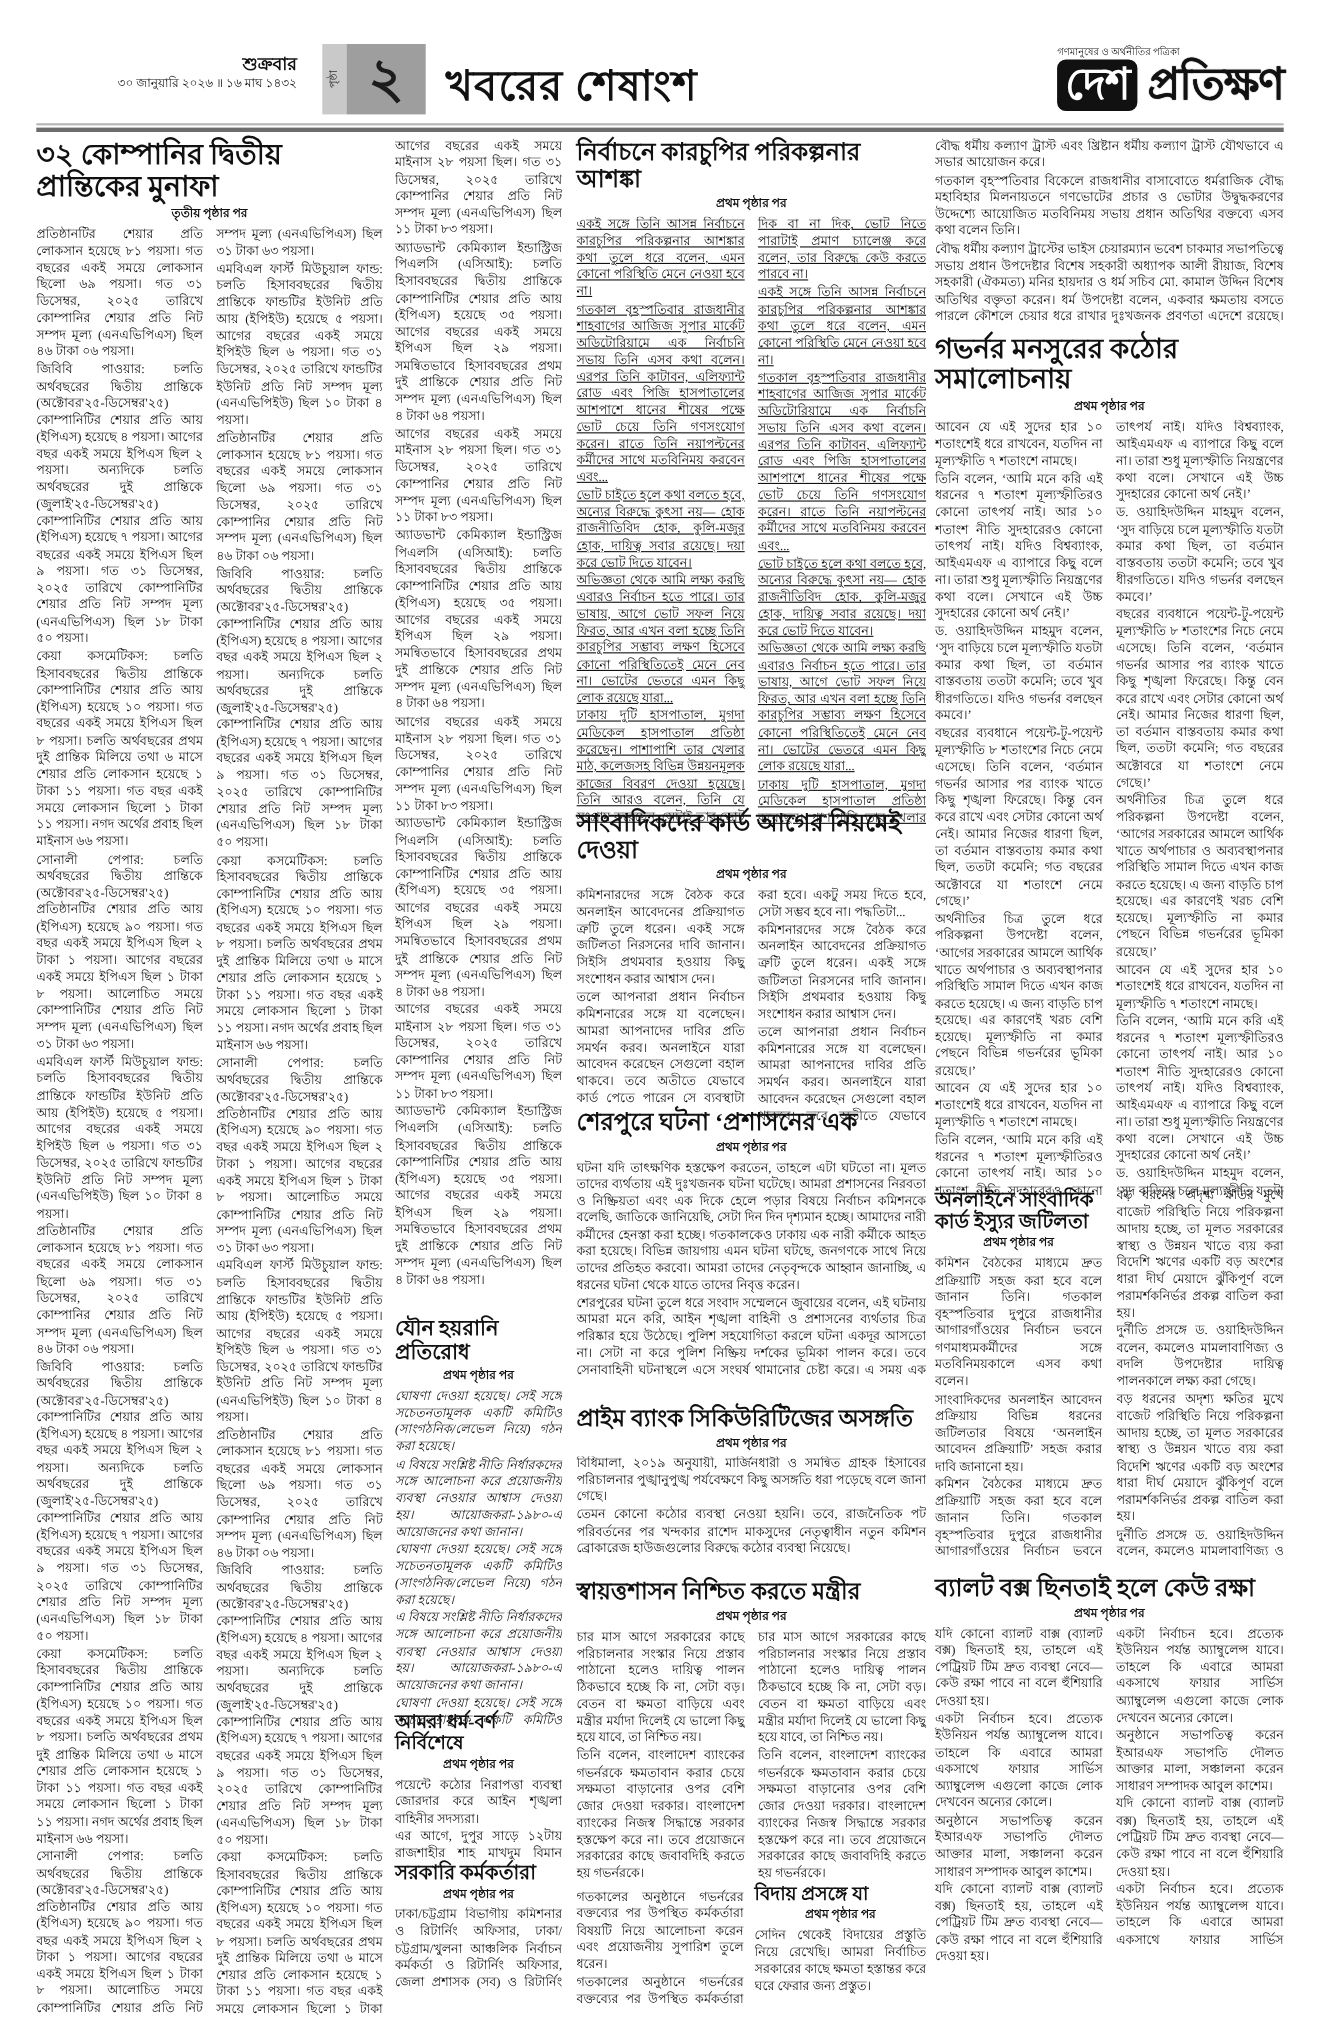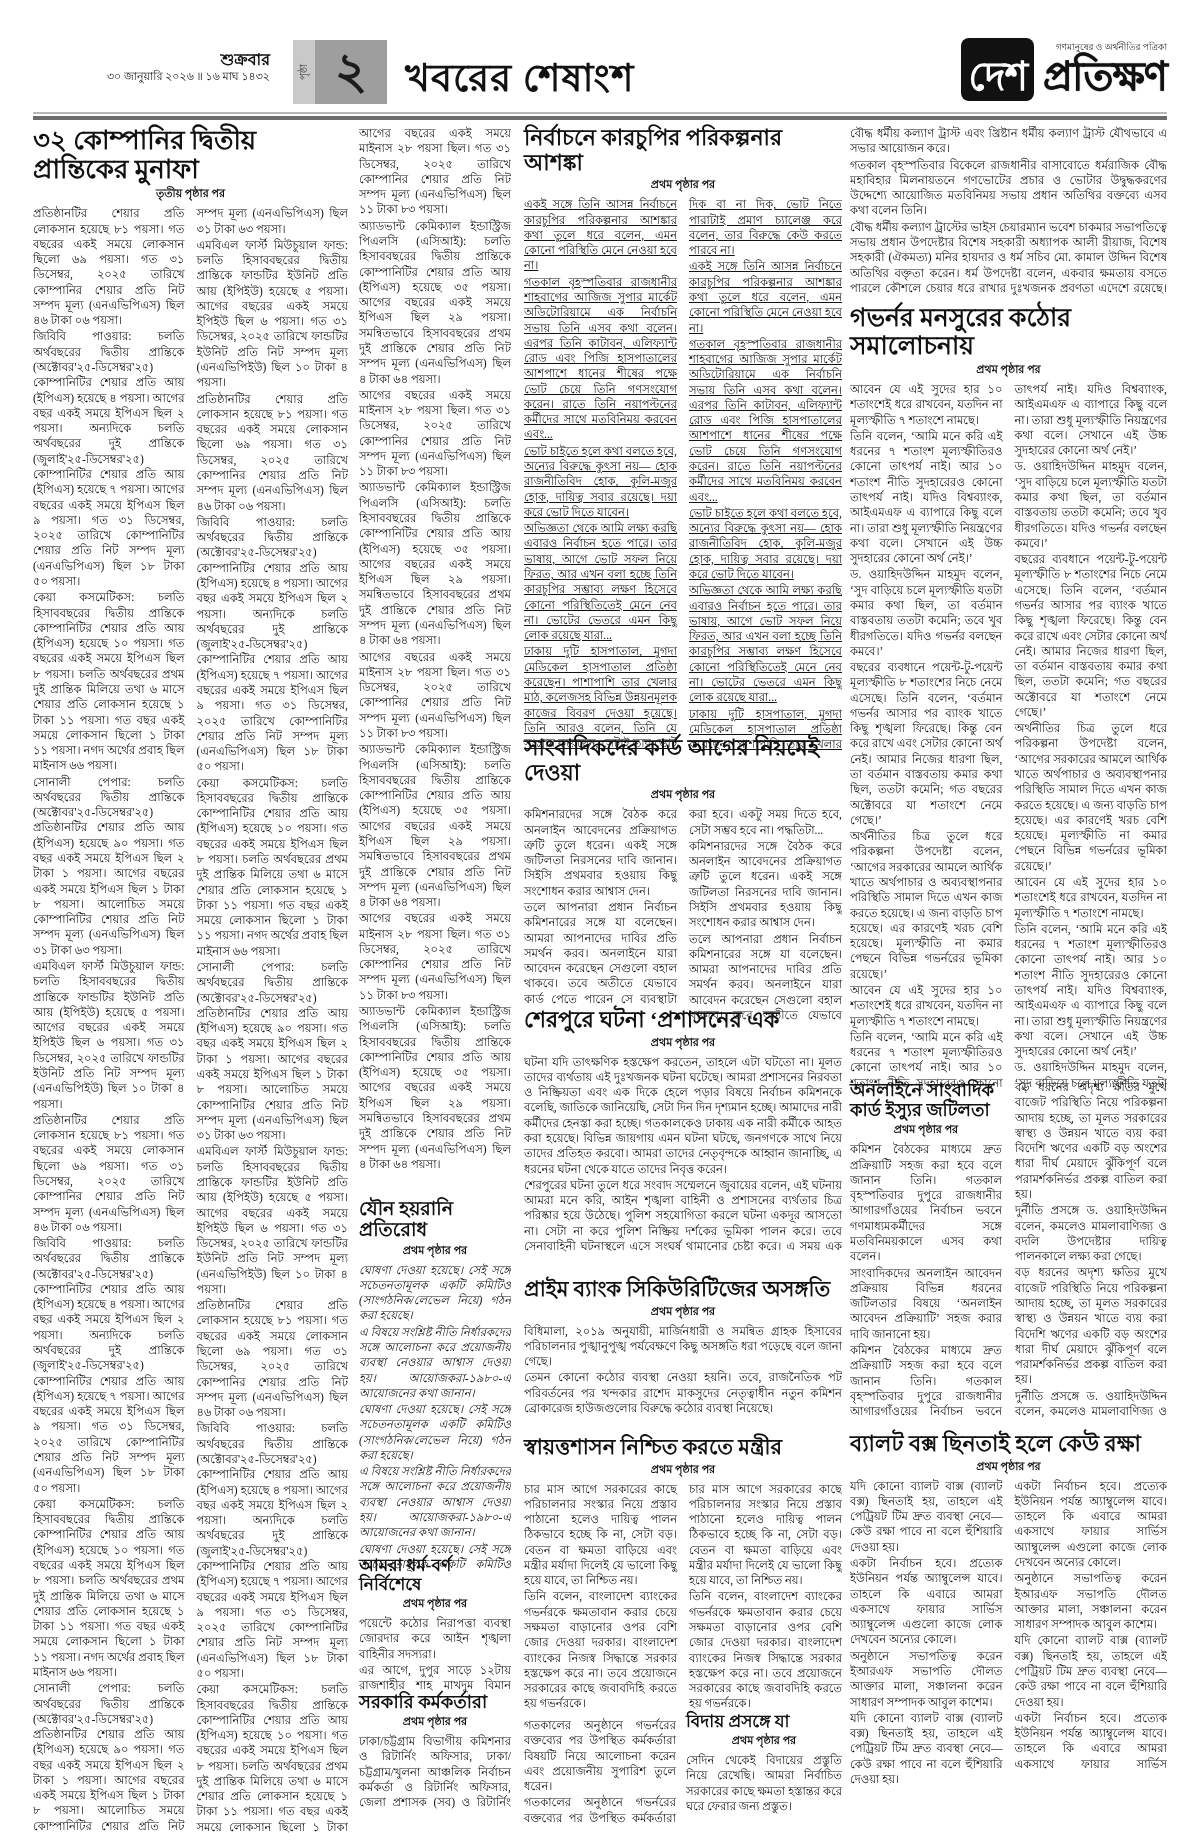--- a/index.html
+++ b/index.html
@@ -8,25 +8,25 @@
   
   .date-block{position:absolute;left:40px;top:50px;width:230px;text-align:right;line-height:1.25;}
   .weekday{font-size:16px;font-weight:bold;}
   .dateline{font-size:11px;}
   .page-strip{position:absolute;left:293px;top:40px;width:22px;height:64px;background:#c9c9c9;}
   .page-strip span{display:block;writing-mode:vertical-rl;transform:rotate(180deg);
         font-size:10px;color:#333;text-align:center;width:22px;height:64px;line-height:22px;}
   .page-num-box{position:absolute;left:315px;top:40px;width:72px;height:64px;background:#9e9e9e;
         color:#1c1c1c;font-size:50px;font-weight:bold;text-align:center;line-height:62px;}
   .section-title{position:absolute;left:405px;top:48px;font-size:38px;font-weight:bold;letter-spacing:1px;}
-  .brand{position:absolute;right:33px;top:40px;text-align:right;}
+  .brand{position:absolute;right:33px;top:40px;}
   .brand .tagline{font-size:9px;color:#222;margin-bottom:1px;}
   .brand .brand-name{font-size:40px;font-weight:bold;line-height:1.05;letter-spacing:-1px;
         text-shadow:0 0 1px #000;}
-  .brand .brand-dark{background:#111;color:#fff;padding:16px 7px 2px 7px;border-radius:8px;}
+  .brand .brand-dark{background:#111;color:#fff;padding:0 7px 2px 7px;border-radius:8px;}
   .head-rule{position:absolute;left:33px;right:33px;top:112px;height:2px;
         border-top:2px solid #b7b7b7;border-bottom:4px solid #6d6d6d;}
   
   .story{position:absolute;}
   .story h2{margin:0;text-align:left;font-weight:bold;line-height:1.12;}
   .cont{text-align:center;font-size:11px;font-weight:bold;margin:1px 0 2px;}
   .story-body{overflow:hidden;font-size:11.5px;line-height:1.33;text-align:justify;}
   .story-body p{margin:0 0 1px;}
   .cols-2{column-count:2;column-gap:12px;}
   .col-1{column-count:1;}

